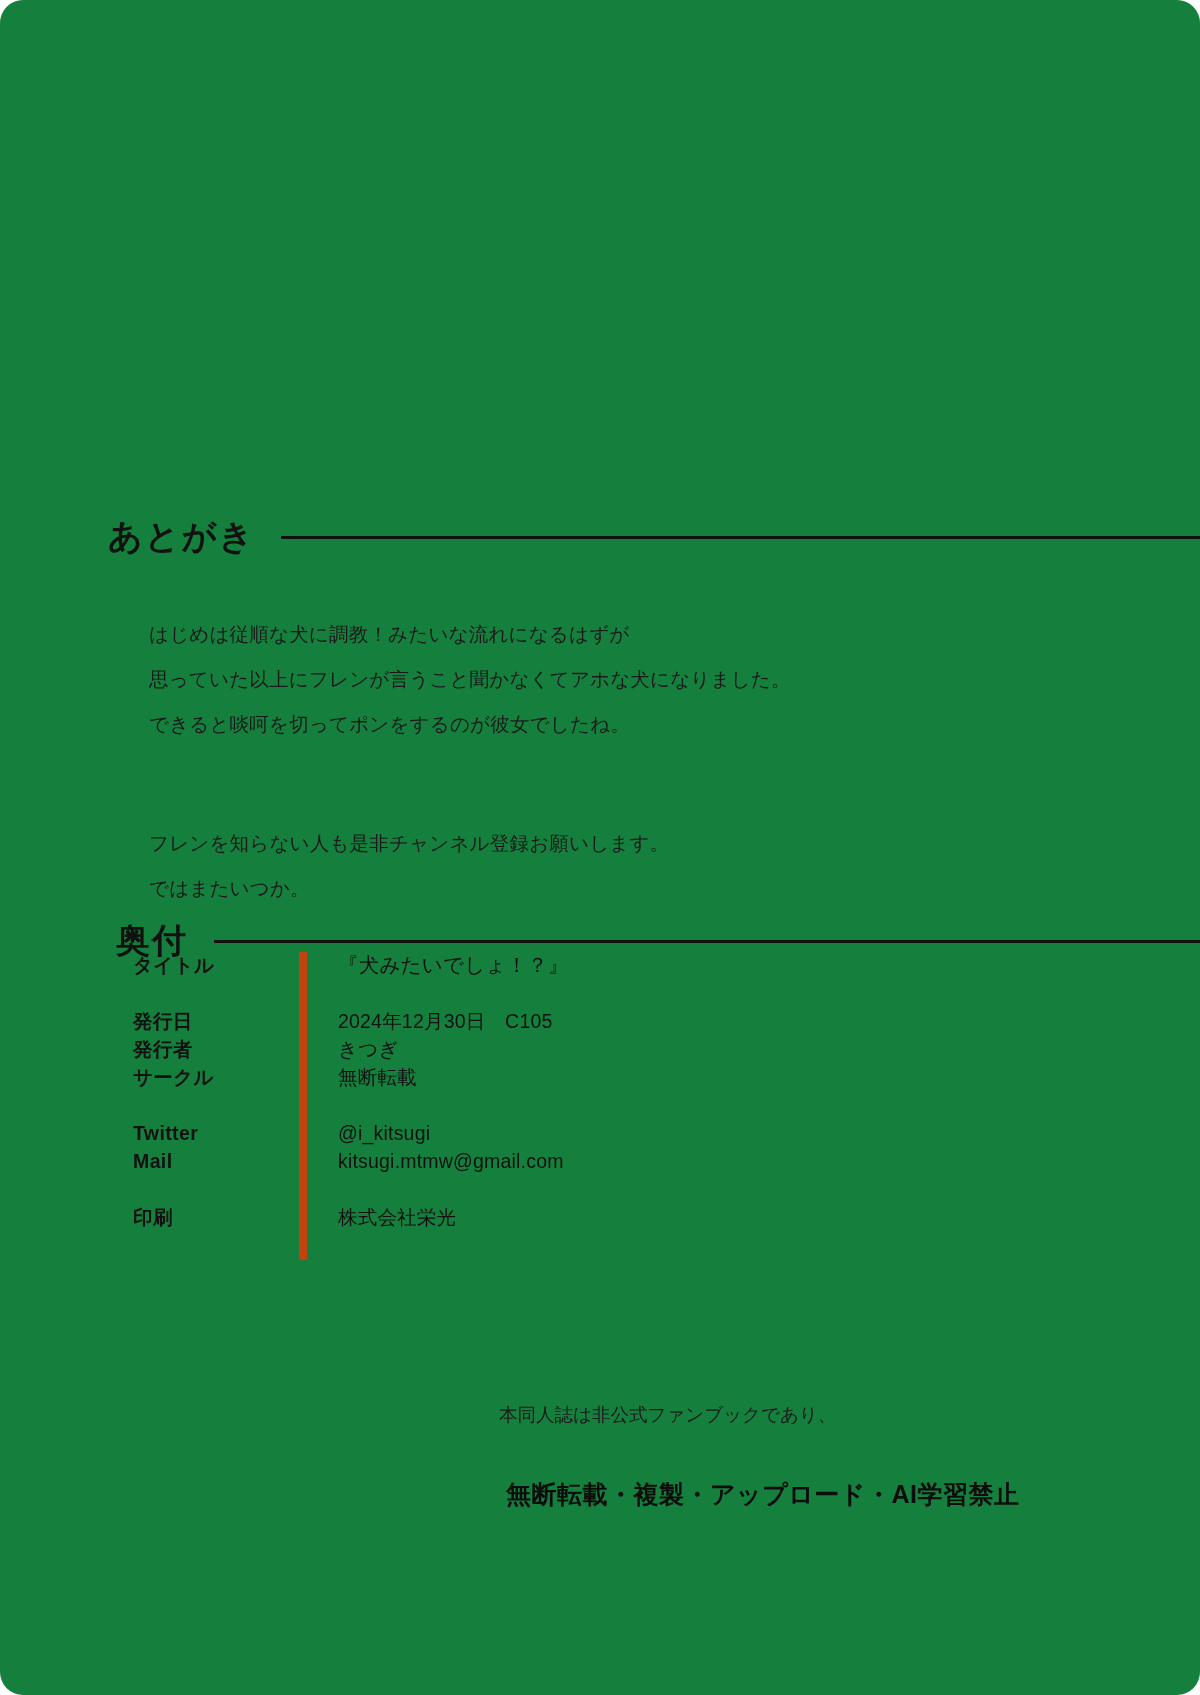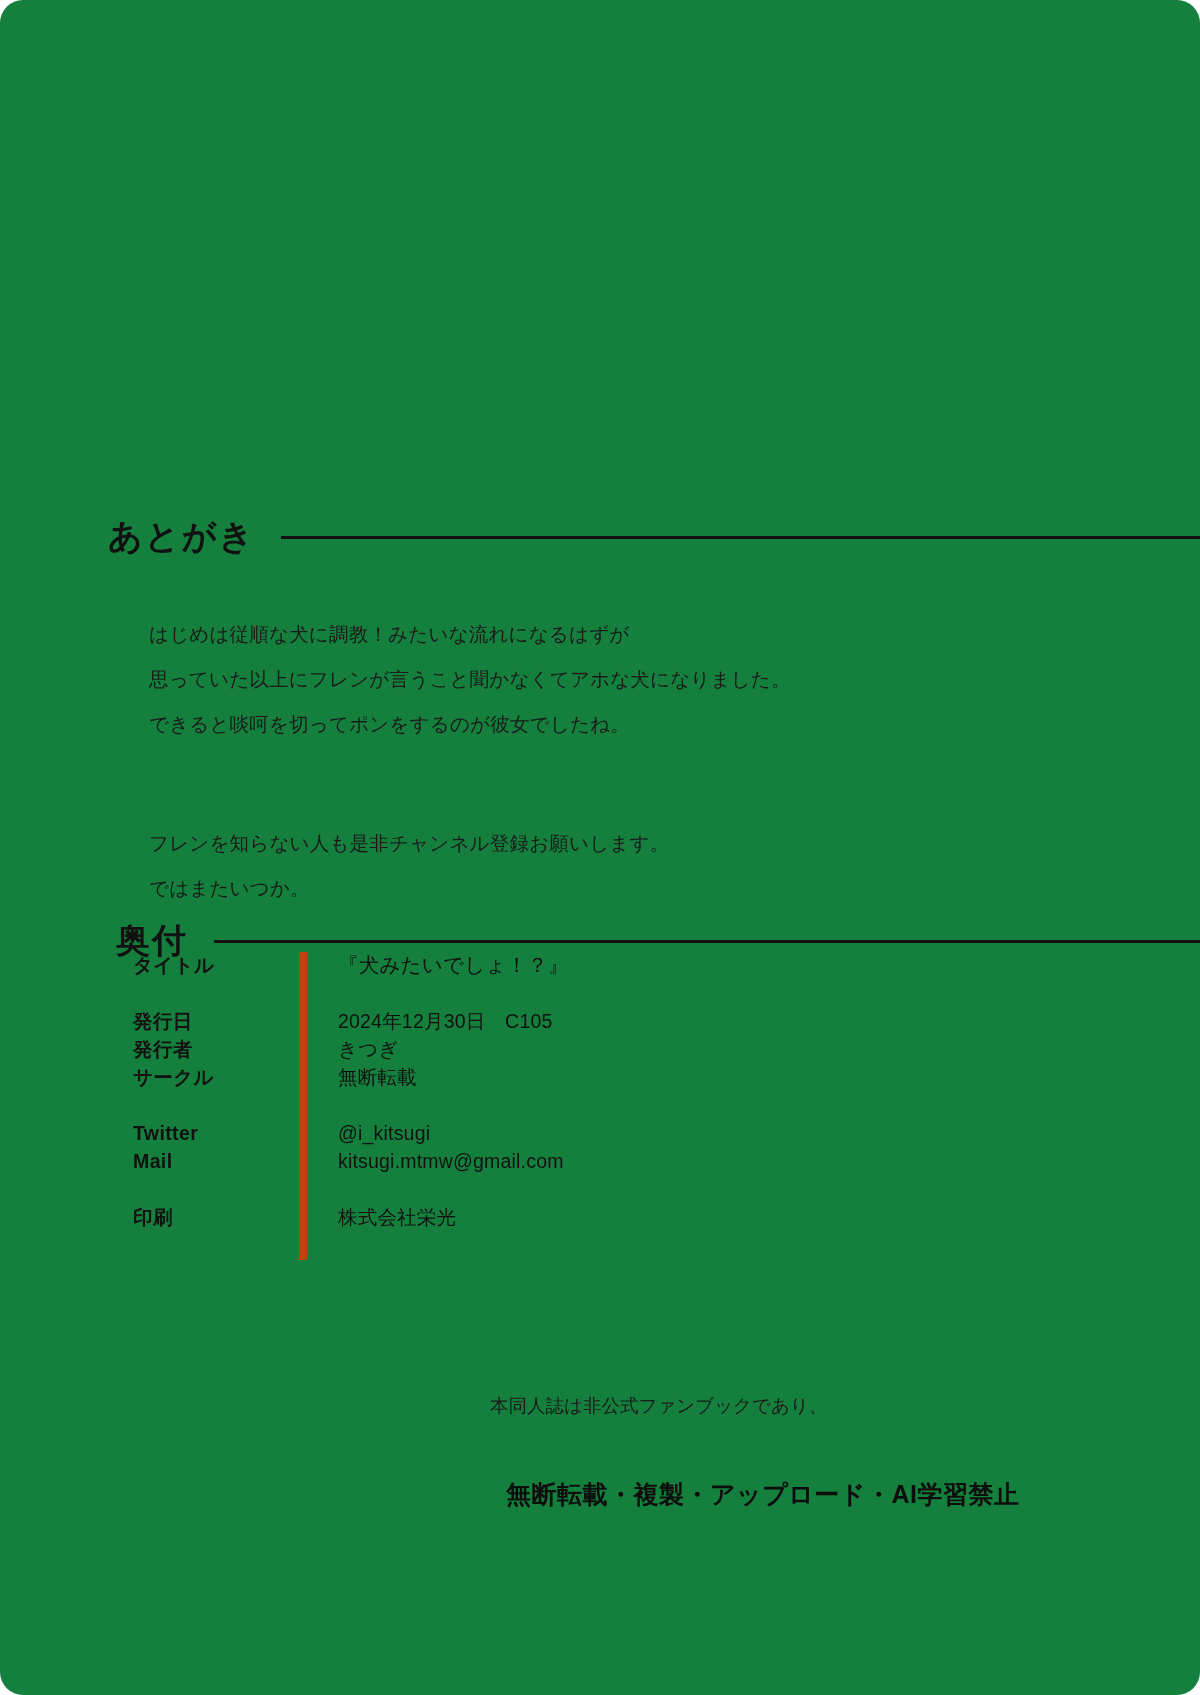--- a/index.html
+++ b/index.html
@@ -96,21 +96,21 @@
 
   
   .notice {
     position: absolute;
     left: 490px;
     top: 1392px;
     font-size: 18.5px;
     line-height: 27px;
     color: #1a1a1a;
   }
-  .notice p { margin: 0; }
+  .notice p { margin: 9px; }
 
   .warning {
     position: absolute;
     left: 506px;
     top: 1478px;
     font-size: 25px;
     font-weight: 700;
     letter-spacing: 0.02em;
     color: #0d0d0d;
     white-space: nowrap;

